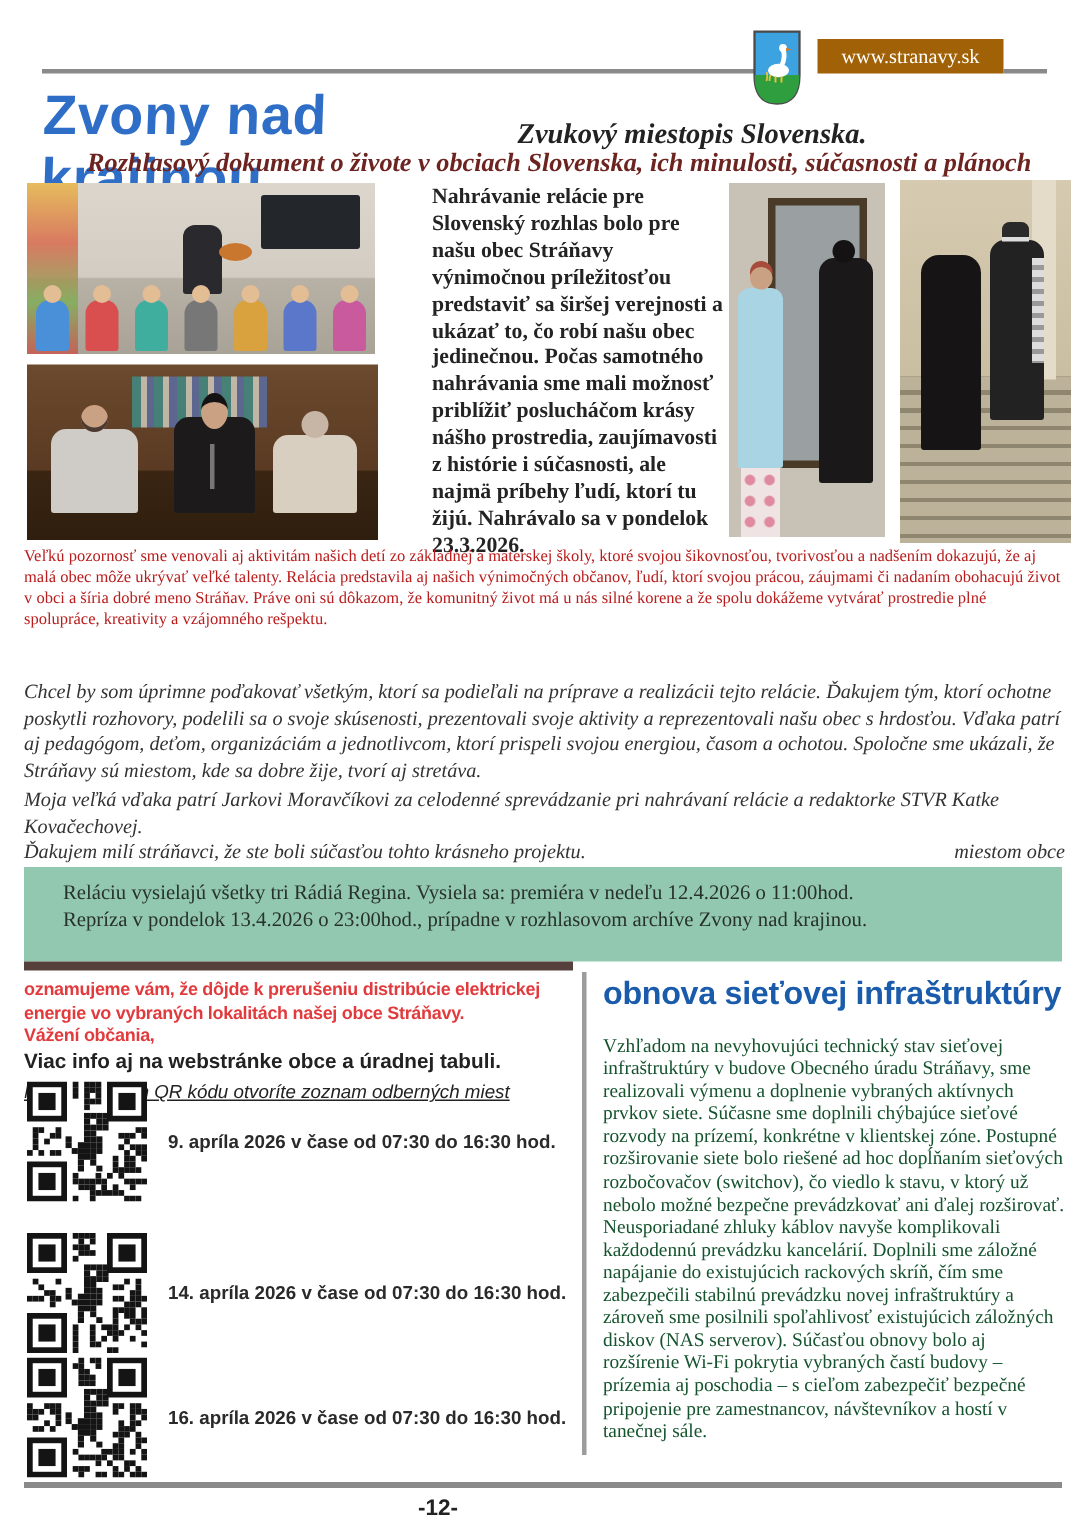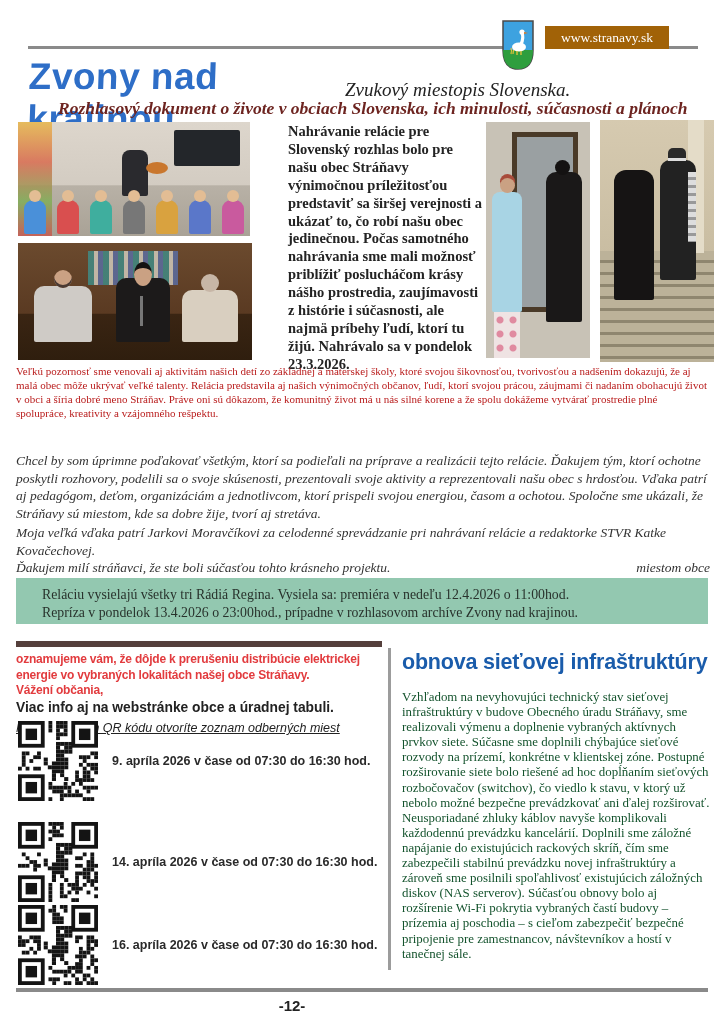--- a/index.html
+++ b/index.html
@@ -8,21 +8,21 @@
 
   
   .top-rule{position:absolute;height:3px;background:#8a8a8a;}
   .site-box{position:absolute;left:545px;top:26px;width:124px;height:23px;background:#a16207;
             color:#fff;font-size:13.5px;display:flex;align-items:center;justify-content:center;}
   .crest{position:absolute;left:502px;top:20px;width:32px;height:50px;}
 
   .main-title{position:absolute;left:28px;top:56px;width:320px;
               font-family:"Liberation Sans","DejaVu Sans",sans-serif;font-weight:bold;
               font-size:37px;color:#2e6ec7;letter-spacing:.5px;transform:skewX(-2deg);}
-  .subtitle{position:absolute;left:345px;top:79px;font-style:italic;font-weight:normal;
+  .subtitle{position:absolute;left:345px;top:79px;font-style:italic;font-weight:bold;
             font-size:19px;color:#222;}
   .tagline{position:absolute;left:58px;top:98px;width:650px;font-style:italic;font-weight:bold;
            font-size:17.5px;color:#6d2420;}
 
   
   .photo{position:absolute;overflow:hidden;background:#cfc9c0;}
   .ph-classroom{left:18px;top:122px;width:232px;height:114px;
       background:linear-gradient(180deg,#ddd6cc 0%,#d3ccc2 55%,#b8b1a6 56%,#a9a296 100%);}
   .ph-classroom .tv{position:absolute;right:10px;top:8px;width:66px;height:36px;background:#23262a;border-radius:2px;}
   .ph-classroom .shelf{position:absolute;left:0;top:0;width:34px;height:100%;
@@ -64,21 +64,21 @@
   .ph-stairs .vest{position:absolute;right:18px;top:52px;width:8px;height:70px;background:repeating-linear-gradient(180deg,#ddd 0 5px,#999 5px 8px);}
 
   
   .intro-col{position:absolute;left:288px;top:123px;width:196px;font-weight:bold;
              font-size:14.5px;line-height:17.9px;color:#232323;}
   .para{position:absolute;left:16px;width:694px;font-size:11px;line-height:13.9px;color:#b91c1c;}
   .para.it{font-style:italic;font-size:13.5px;line-height:17.6px;color:#333;}
   .sign-row{position:absolute;left:16px;width:694px;font-style:italic;font-size:13.5px;color:#333;
             display:flex;justify-content:space-between;}
 
-  .green-box{position:absolute;left:16px;top:578px;width:692px;height:46px;background:#93c8b0;
+  .green-box{position:absolute;left:16px;top:578px;width:692px;height:63px;background:#93c8b0;
              box-sizing:border-box;padding:8px 0 0 26px;font-size:13.8px;line-height:17.5px;color:#28322c;}
 
   
   .notice-bar{position:absolute;left:16px;top:641px;width:366px;height:6px;background:#55403c;}
   .sans{font-family:"Liberation Sans","DejaVu Sans",sans-serif;}
   .notice-red{position:absolute;left:16px;top:652px;width:370px;font-weight:bold;font-size:12px;
               line-height:15.5px;color:#e23b3e;letter-spacing:-.2px;}
   .notice-info{position:absolute;left:16px;top:700px;width:370px;font-weight:bold;font-size:13.8px;color:#222;}
   .notice-caption{position:absolute;left:16px;top:721px;width:370px;font-style:italic;font-size:12.5px;
                   color:#222;text-decoration:underline;}

